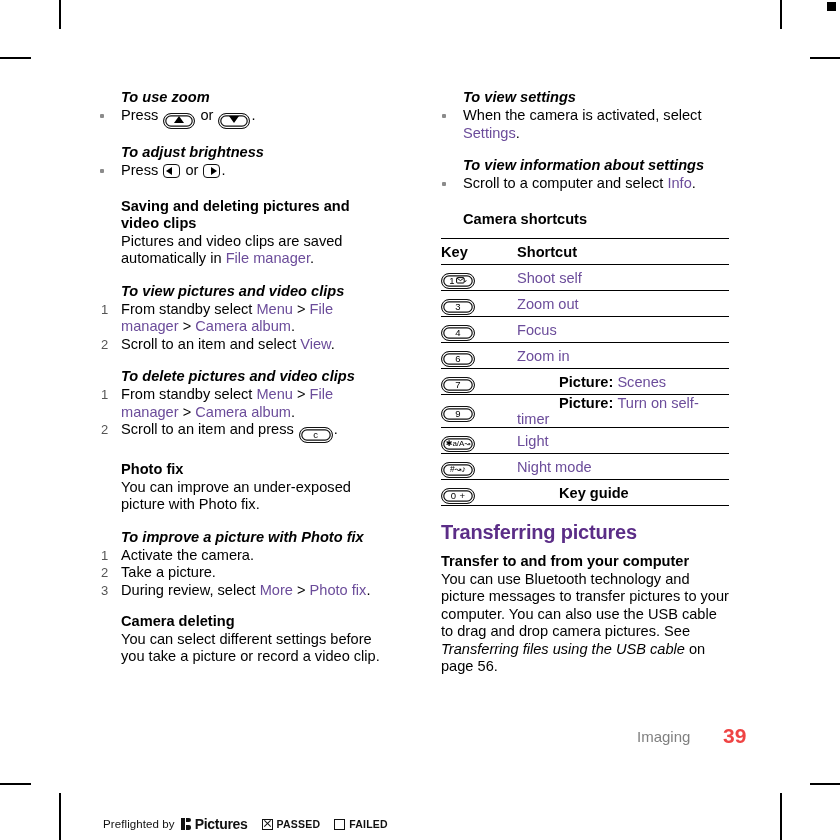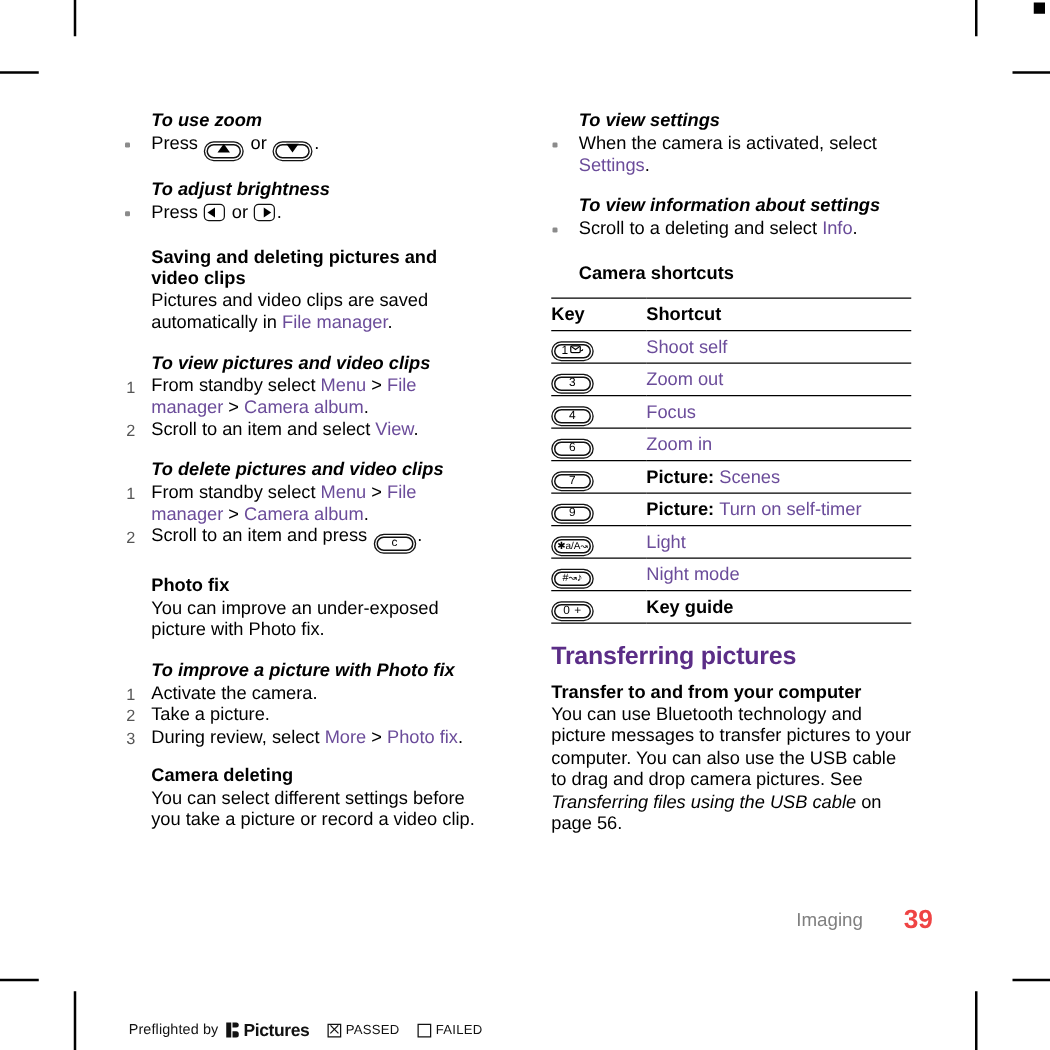--- a/index.html
+++ b/index.html
@@ -100,21 +100,21 @@
     left: -20px;
     top: 0;
     width: 13px;
     text-align: left;
     font-size: 13px;
     color: #555;
   }
 
   .lnk { color: #6b4c9a; }
   .it  { font-style: italic; }
-  .bd  { font-weight: bold; }
+  .bd  { font-weight: bold; margin-left: 42px; }
 
   
   .keypill {
     display: inline-block;
     vertical-align: -4px;
     box-sizing: border-box;
     height: 16px;
     min-width: 34px;
     border: 1.3px solid #111;
     border-radius: 9px;
@@ -278,21 +278,21 @@
     content: "";
     position: absolute;
     left: 0.5px; top: 3.6px;
     width: 9px; height: 1.2px;
     background: #111;
   }
   .pf-box.checked::before { transform: rotate(45deg); }
   .pf-box.checked::after  { transform: rotate(-45deg); }
   .pf-flag {
     font-size: 10.5px;
-    font-weight: normal;
+    font-weight: bold;
     letter-spacing: 0.2px;
     color: #111;
   }
 </style>
 </head>
 <body>
 
 <div class="page">
 
   <div class="crop crop-tl-v"></div>
@@ -381,21 +381,21 @@
 
     <div class="h-proc">To view settings</div>
     <div class="step-b">
       <span class="bullet"></span><span>When the camera is activated, select </span><span class="lnk">Settings</span><span>.</span>
     </div>
 
     <div class="gap-md"></div>
 
     <div class="h-proc">To view information about settings</div>
     <div class="step-b">
-      <span class="bullet"></span><span>Scroll to a deleting and select </span><span class="lnk">Info</span><span>.</span>
+      <span class="bullet"></span><span>Scroll to a computer and select </span><span class="lnk">Info</span><span>.</span>
     </div>
 
     <div class="gap-lg"></div>
 
     <div class="h-sub">Camera shortcuts</div>
 
     <div style="height:10px"></div>
 
     <table class="tbl">
       <thead>

